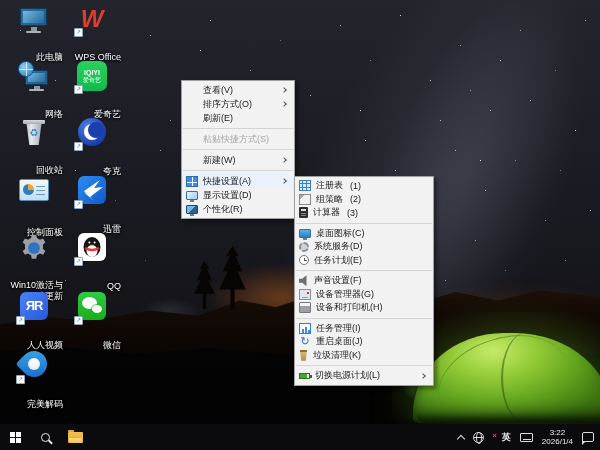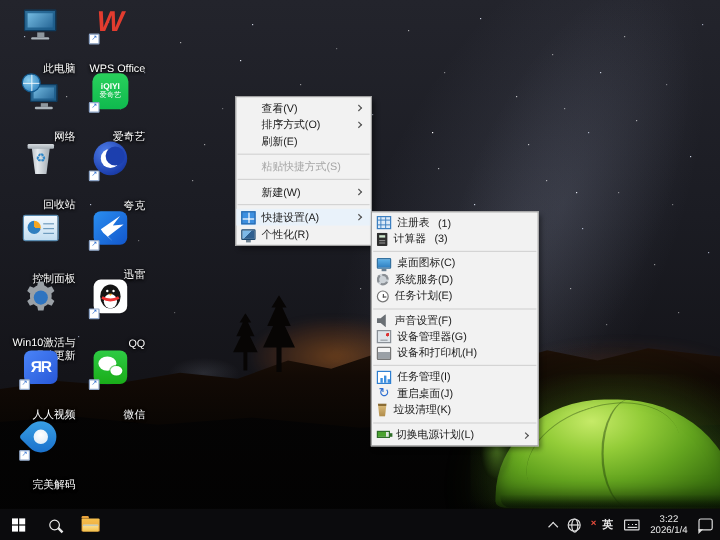--- a/index.html
+++ b/index.html
@@ -76,21 +76,21 @@
   .i-xl{width:28px;height:28px;margin:1px auto;border-radius:6px;background:linear-gradient(135deg,#2a8ef0,#1257cc);position:relative;}
   .i-qq{width:28px;height:28px;margin:1px auto;border-radius:6px;background:#fff;position:relative;box-shadow:0 0 0 1px rgba(0,0,0,.15);}
   .i-rr{width:28px;height:28px;margin:1px auto;border-radius:6px;background:linear-gradient(135deg,#4a84f8,#2858d8);color:#fff;font-weight:800;font-size:13px;line-height:28px;text-align:center;letter-spacing:-1px;}
   .i-wx{width:28px;height:28px;margin:1px auto;border-radius:6px;background:linear-gradient(180deg,#2ecb44,#1aad19);position:relative;}
   .i-wx::before{content:"";position:absolute;left:4px;top:5px;width:15px;height:12px;border-radius:50%;background:#fff;}
   .i-wx::after{content:"";position:absolute;left:14px;top:13px;width:10px;height:8px;border-radius:50%;background:#fff;box-shadow:0 0 0 1px rgba(26,173,25,.6);}
   .i-pd{width:26px;height:26px;margin:3px auto 0;border-radius:50% 50% 50% 12%;transform:rotate(45deg);background:linear-gradient(135deg,#3fa8e8,#1468c8);position:relative;}
   .i-pd::after{content:"";position:absolute;left:7px;top:7px;width:12px;height:12px;border-radius:50%;background:radial-gradient(circle at 40% 40%,#fff,#d8e8f5);}
 
   
-  .menu{position:absolute;background:#f2f2f2;border:1px solid #a0a0a0;box-shadow:3px 3px 4px rgba(0,0,0,.4);padding:2px 0;z-index:10;font-size:9px;color:#1a1a1a;margin-left:15px;}
+  .menu{position:absolute;background:#f2f2f2;border:1px solid #a0a0a0;box-shadow:3px 3px 4px rgba(0,0,0,.4);padding:2px 0;z-index:10;font-size:9px;color:#1a1a1a;}
   #cmenu{left:181px;top:80px;width:114px;}
   #smenu{left:294px;top:176px;width:140px;}
   .mi{display:flex;align-items:center;height:14px;padding:0 4px;position:relative;cursor:default;}
   #smenu .mi{height:13.5px;}
   .mi.open{background:#e9f2fa;}
   .mi.dis{color:#a6a6a6;}
   .msep{height:1px;background:#d4d4d4;margin:3px 1px;}
   .mlab{white-space:nowrap;}
   .mhint{margin-left:7px;color:#1a1a1a;}
   .marrow{position:absolute;right:8px;top:5px;width:4px;height:4px;border-top:1px solid #555;border-right:1px solid #555;transform:rotate(45deg);}
@@ -295,30 +295,39 @@
         <span class="mlab">新建(W)</span>
         <span class="marrow"></span>
       </div>
     <div class="msep"></div>
     <div class="mi open">
         <span class="mico ico-quick"></span>
         <span class="mlab">快捷设置(A)</span>
         <span class="marrow"></span>
       </div>
     <div class="mi">
+        <span class="mico ico-display"></span>
+        <span class="mlab">显示设置(D)</span>
+      </div>
+    <div class="mi">
         <span class="mico ico-person"></span>
         <span class="mlab">个性化(R)</span>
       </div>
   </div>
 
   <div class="menu" id="smenu">
     <div class="mi">
         <span class="mico ico-registry"></span>
         <span class="mlab">注册表</span>
         <span class="mhint">(1)</span>
+      </div>
+    <div class="mi">
+        <span class="mico ico-policy"></span>
+        <span class="mlab">组策略</span>
+        <span class="mhint">(2)</span>
       </div>
     <div class="mi">
         <span class="mico ico-calc"></span>
         <span class="mlab">计算器</span>
         <span class="mhint">(3)</span>
       </div>
     <div class="msep"></div>
     <div class="mi">
         <span class="mico ico-desktop"></span>
         <span class="mlab">桌面图标(C)</span>

